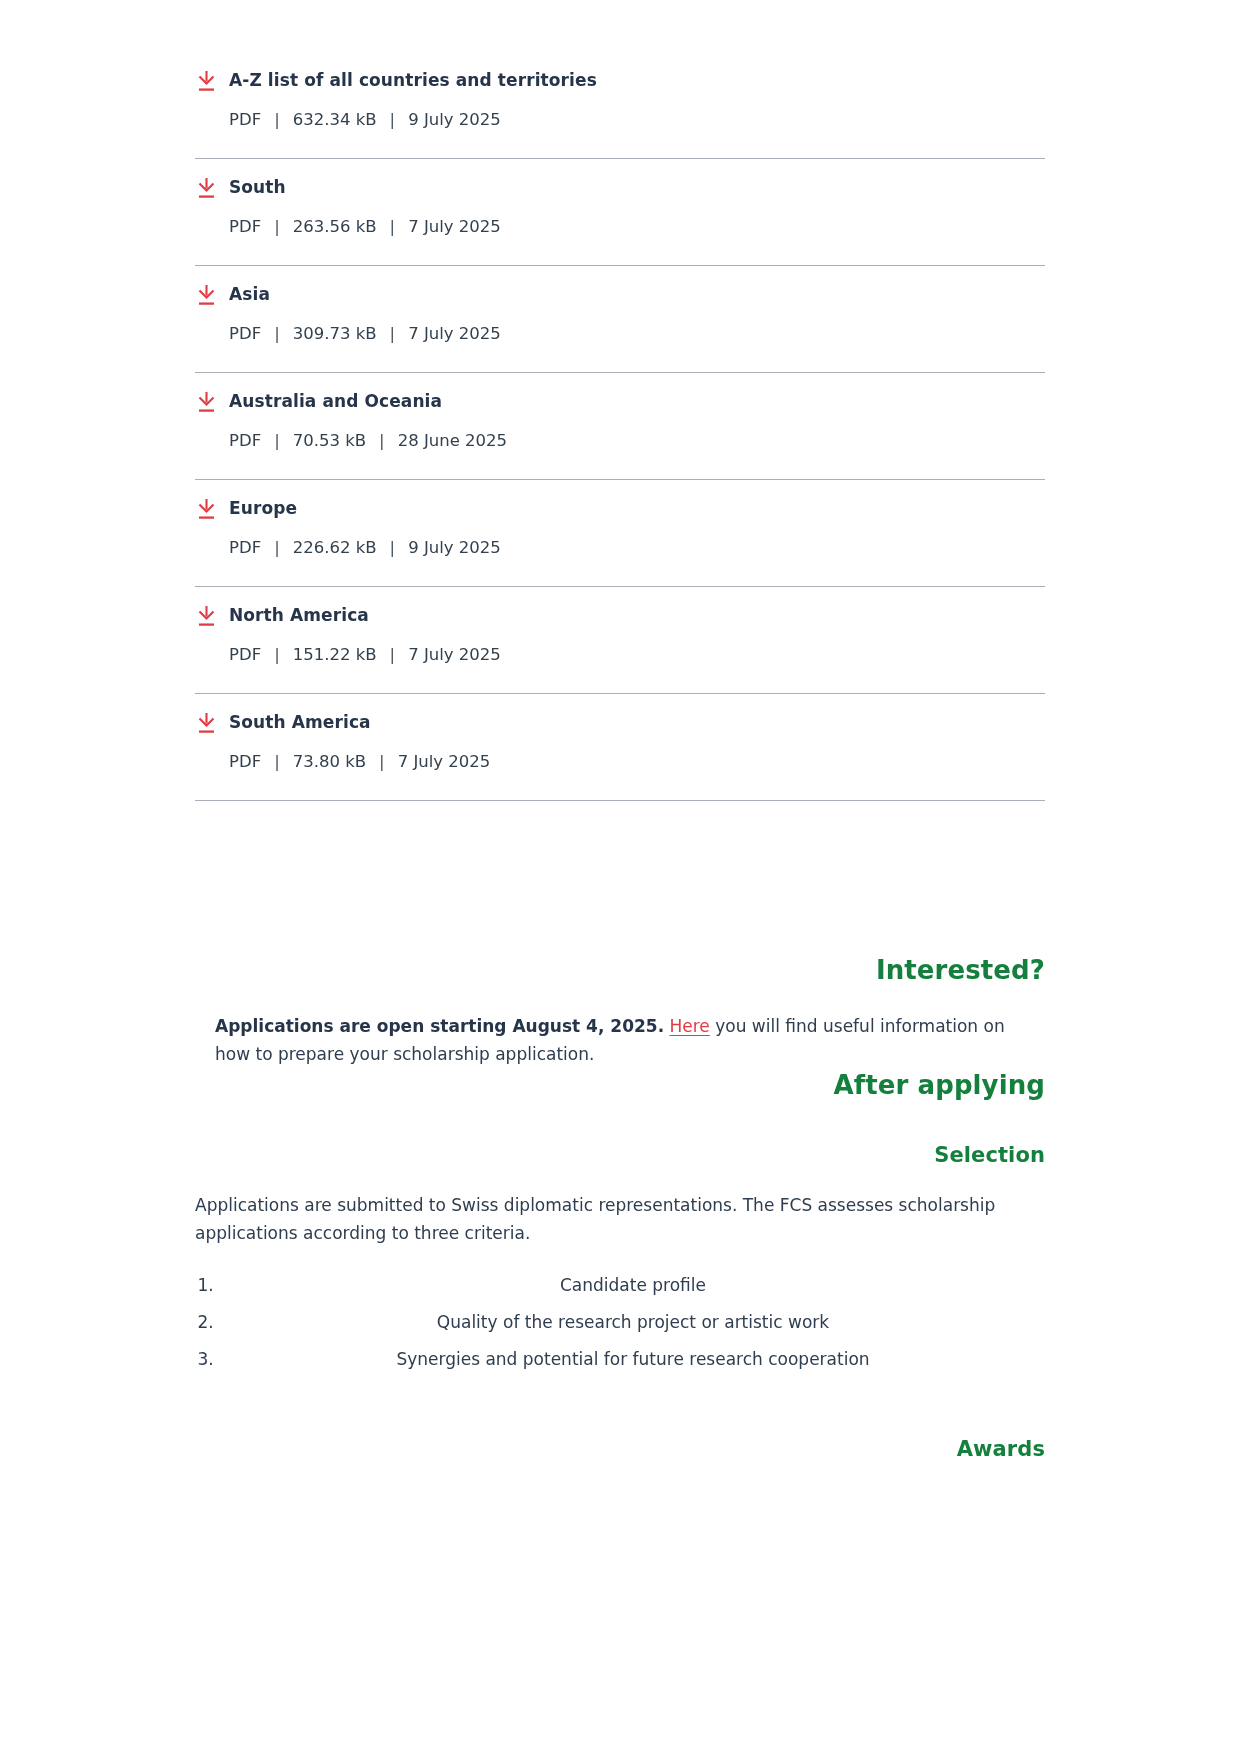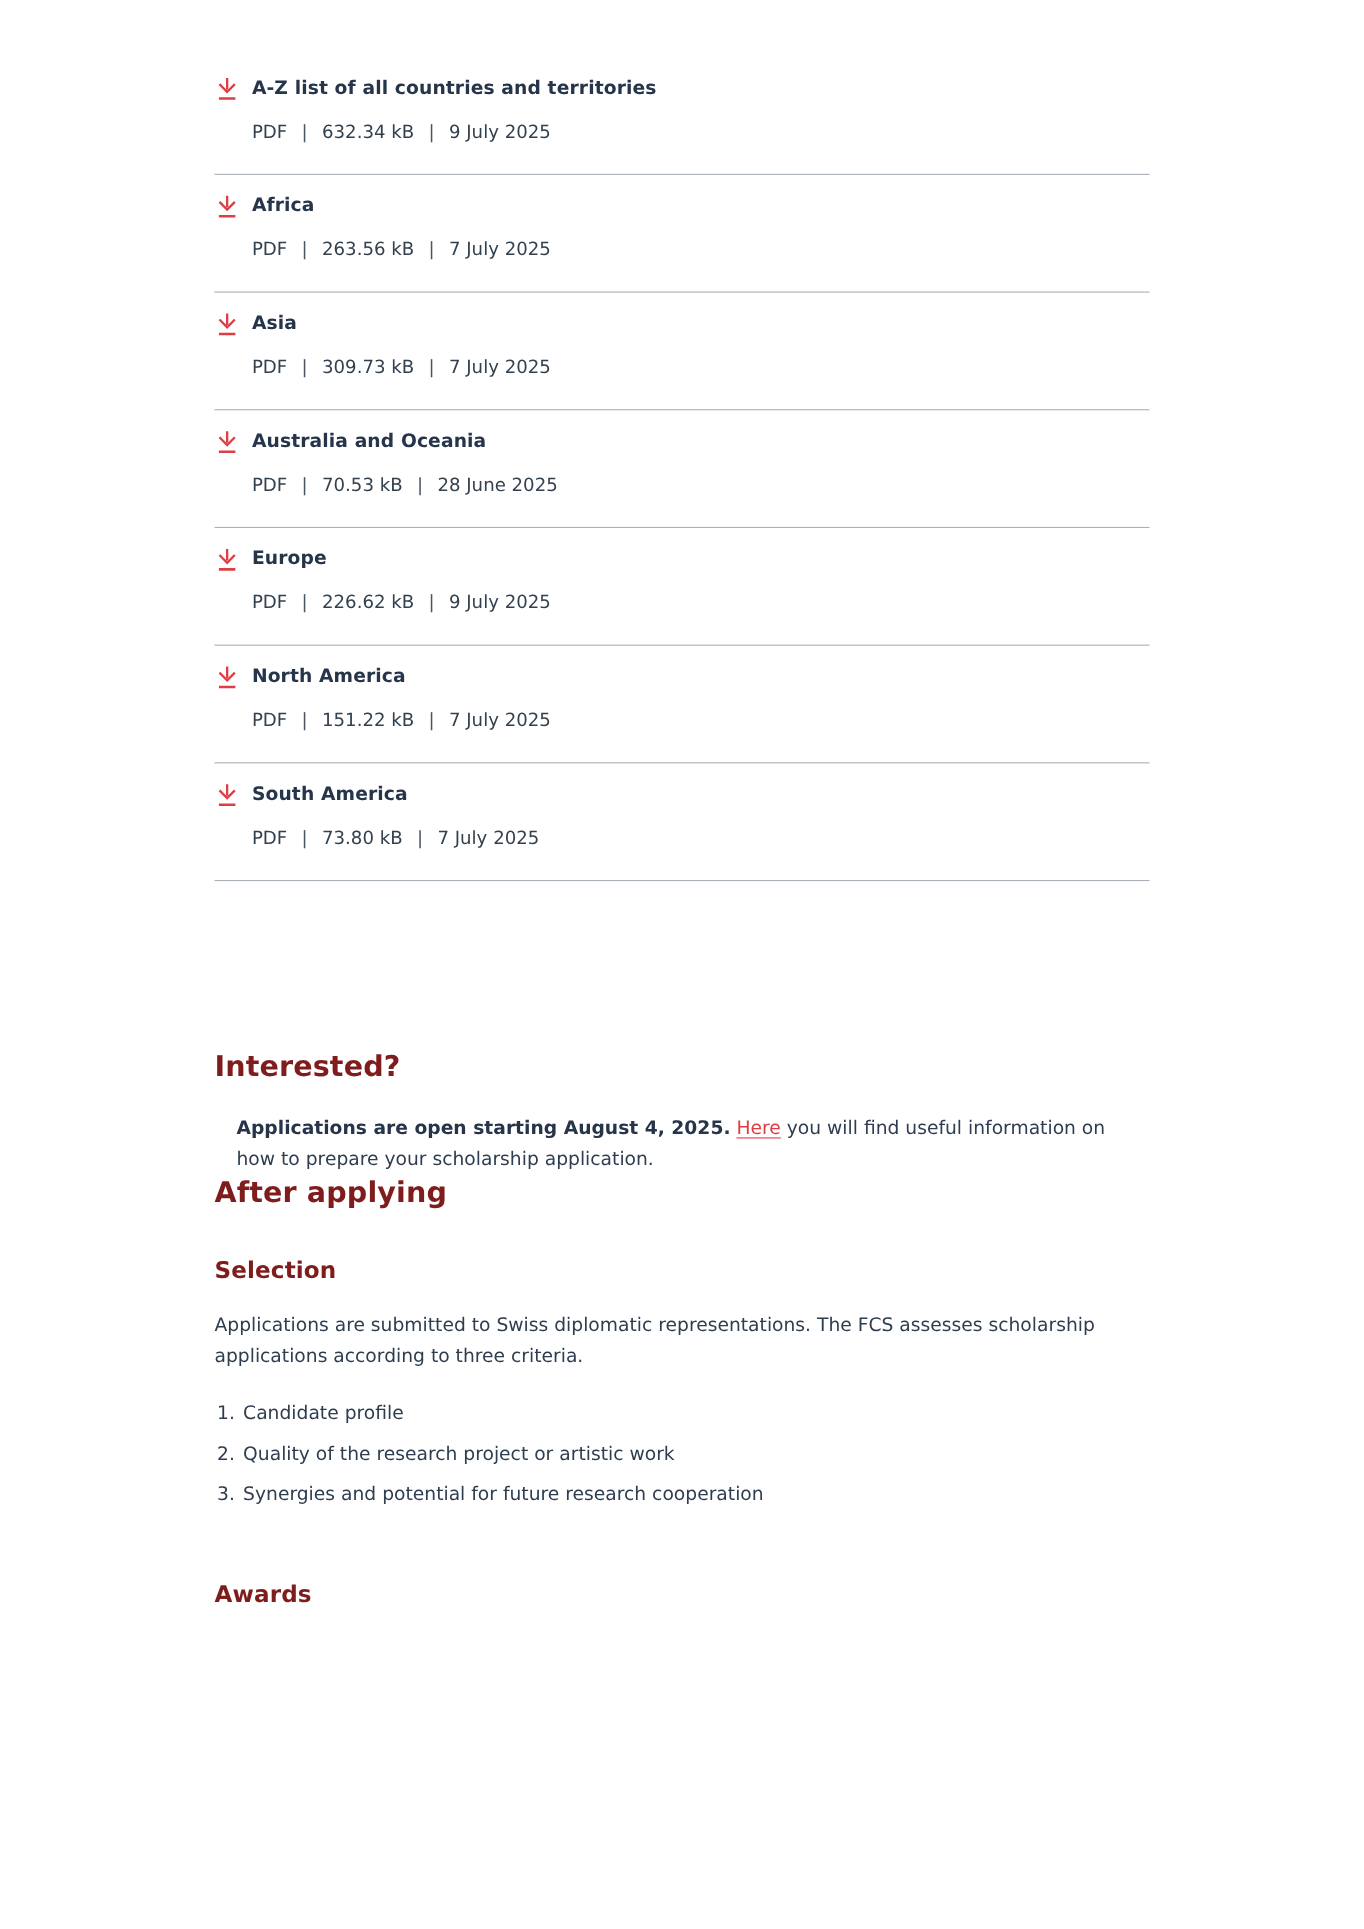--- a/index.html
+++ b/index.html
@@ -41,21 +41,21 @@
     margin: 14px 0 0 34px;
     font-size: 16.5px;
     line-height: 24px;
     color: #33414f;
     display: flex;
     align-items: center;
   }
   .dl-meta .sep { margin: 0 13px; color: #4a5663; }
 
   
-  h2, h3 { color: #7f1d1d; letter-spacing: 0.1px; }
+  h2, h3 { color: #15803d; letter-spacing: 0.1px; text-align: right; }
   h2 {
     font-size: 26px;
     line-height: 35px;
     font-weight: bold;
     margin: 0;
   }
   h3 {
     font-size: 21px;
     line-height: 28px;
     font-weight: bold;
@@ -85,20 +85,21 @@
   ol.criteria {
     margin: 26px 0 0;
     padding-left: 24px;
   }
   ol.criteria li {
     font-size: 17px;
     line-height: 24px;
     color: #2e3d4f;
     margin-bottom: 13px;
     padding-left: 2px;
+    text-align: center;
   }
 </style>
 </head>
 <body>
 
 <div class="page">
   <main class="content">
 
     <section class="downloads">
 
@@ -124,21 +125,21 @@
 
       <article class="download-item">
         <a class="dl-link">
           <span class="dl-icon">
             <svg width="23" height="25" viewBox="0 0 23 25">
                 <path d="M11.5 2 V12.5" stroke="#e03c43" stroke-width="2.1" fill="none"></path>
                 <path d="M4.5 7.5 L11.5 14.6 L18.5 7.5" stroke="#e03c43" stroke-width="2.1" fill="none"></path>
                 <path d="M4 20.6 H19" stroke="#e03c43" stroke-width="2.3" fill="none"></path>
               </svg>
           </span>
-          <span class="dl-title">Africa</span>
+          <span class="dl-title">South</span>
         </a>
         <div class="dl-meta">
           <span>PDF</span>
           <span class="sep">|</span>
           <span>263.56 kB</span>
           <span class="sep">|</span>
           <span>7 July 2025</span>
         </div>
       </article>
 

